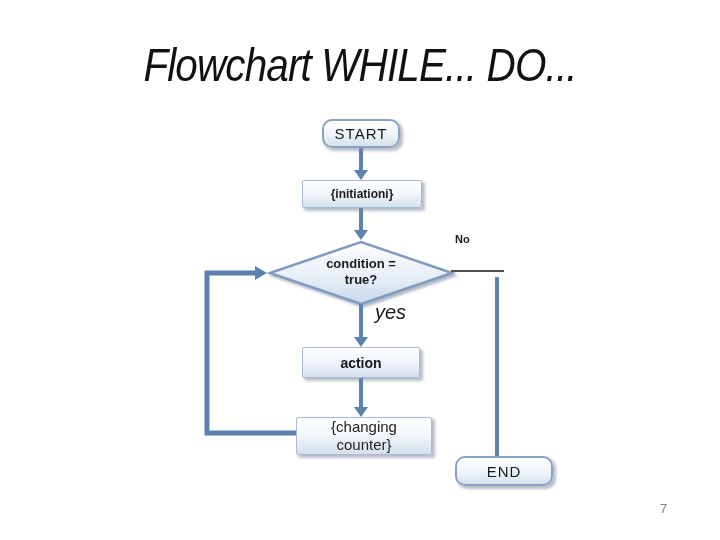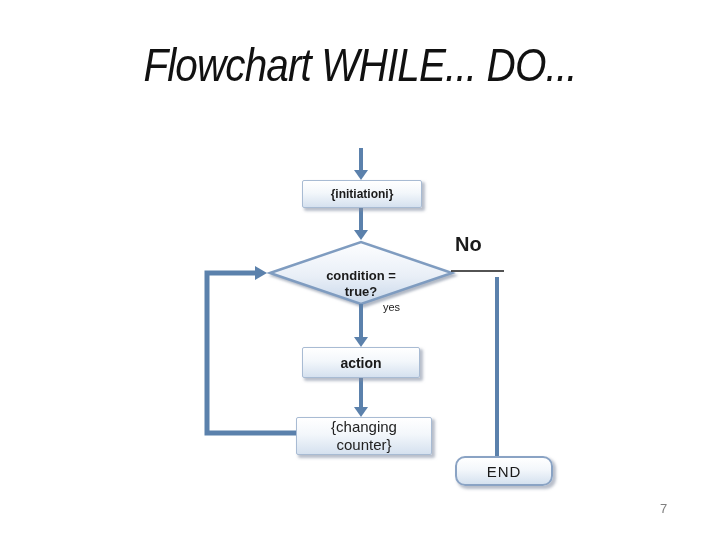--- a/index.html
+++ b/index.html
@@ -22,21 +22,21 @@
   .terminator{
     border:2px solid #8aa3c4;border-radius:10px;
     font-size:15px;letter-spacing:1px;font-weight:400;
   }
   .process{
     border:1px solid #a8bbd3;border-radius:2px;
   }
   .bold-label{font-weight:bold;text-align:right;}
   .diamond-text{
     position:absolute;z-index:2;text-align:center;
-    font-weight:bold;font-size:13px;line-height:16px;margin-top:12px;
+    font-weight:bold;font-size:13px;line-height:16px;
   }
   .edge-label{position:absolute;z-index:2;}
   .page-number{
     position:absolute;left:660px;top:501px;font-size:13px;color:#7f7f7f;z-index:2;
   }
   svg.connectors{position:absolute;left:0;top:0;z-index:1;}
 </style>
 </head>
 <body>
 
@@ -84,28 +84,29 @@
     </g>
 
     <line x1="451" y1="271" x2="504" y2="271" stroke-width="1.5" stroke="#1a1a1a"></line>
 
     <g>
       <line x1="497" y1="277" x2="497" y2="468" stroke-width="4" stroke="#5b81ac"></line>
       <polygon points="490,468 504,468 497,478" fill="#5b81ac"></polygon>
     </g>
   </svg>
 
+  <div class="node terminator" style="left:322px;top:119px;width:78px;height:29px;">START</div>
 
   <div class="node process bold-label" style="left:302px;top:180px;width:120px;height:28px;font-size:12px;">{initiationi}</div>
 
   <div class="diamond-text" style="left:311px;top:256px;width:100px;">condition = true?</div>
 
-  <div class="edge-label bold-label" style="left:455px;top:233px;font-size:20px;">No</div>
+  <div class="edge-label bold-label" style="left:455px;top:233px;font-size:11px;">No</div>
 
-  <div class="edge-label" style="left:383px;top:301px;font-size:11px;">yes</div>
+  <div class="edge-label" style="left:375px;top:301px;font-size:20px;font-style:italic;">yes</div>
 
   <div class="node process bold-label" style="left:302px;top:347px;width:118px;height:31px;font-size:14px;">action</div>
 
   <div class="node process" style="left:296px;top:417px;width:136px;height:38px;font-size:15px;line-height:18px;padding:0 23px;color:#222;">{changing counter}</div>
 
   <div class="node terminator" style="left:455px;top:456px;width:98px;height:30px;">END</div>
 
   <div class="page-number">7</div>
 
 </div>

